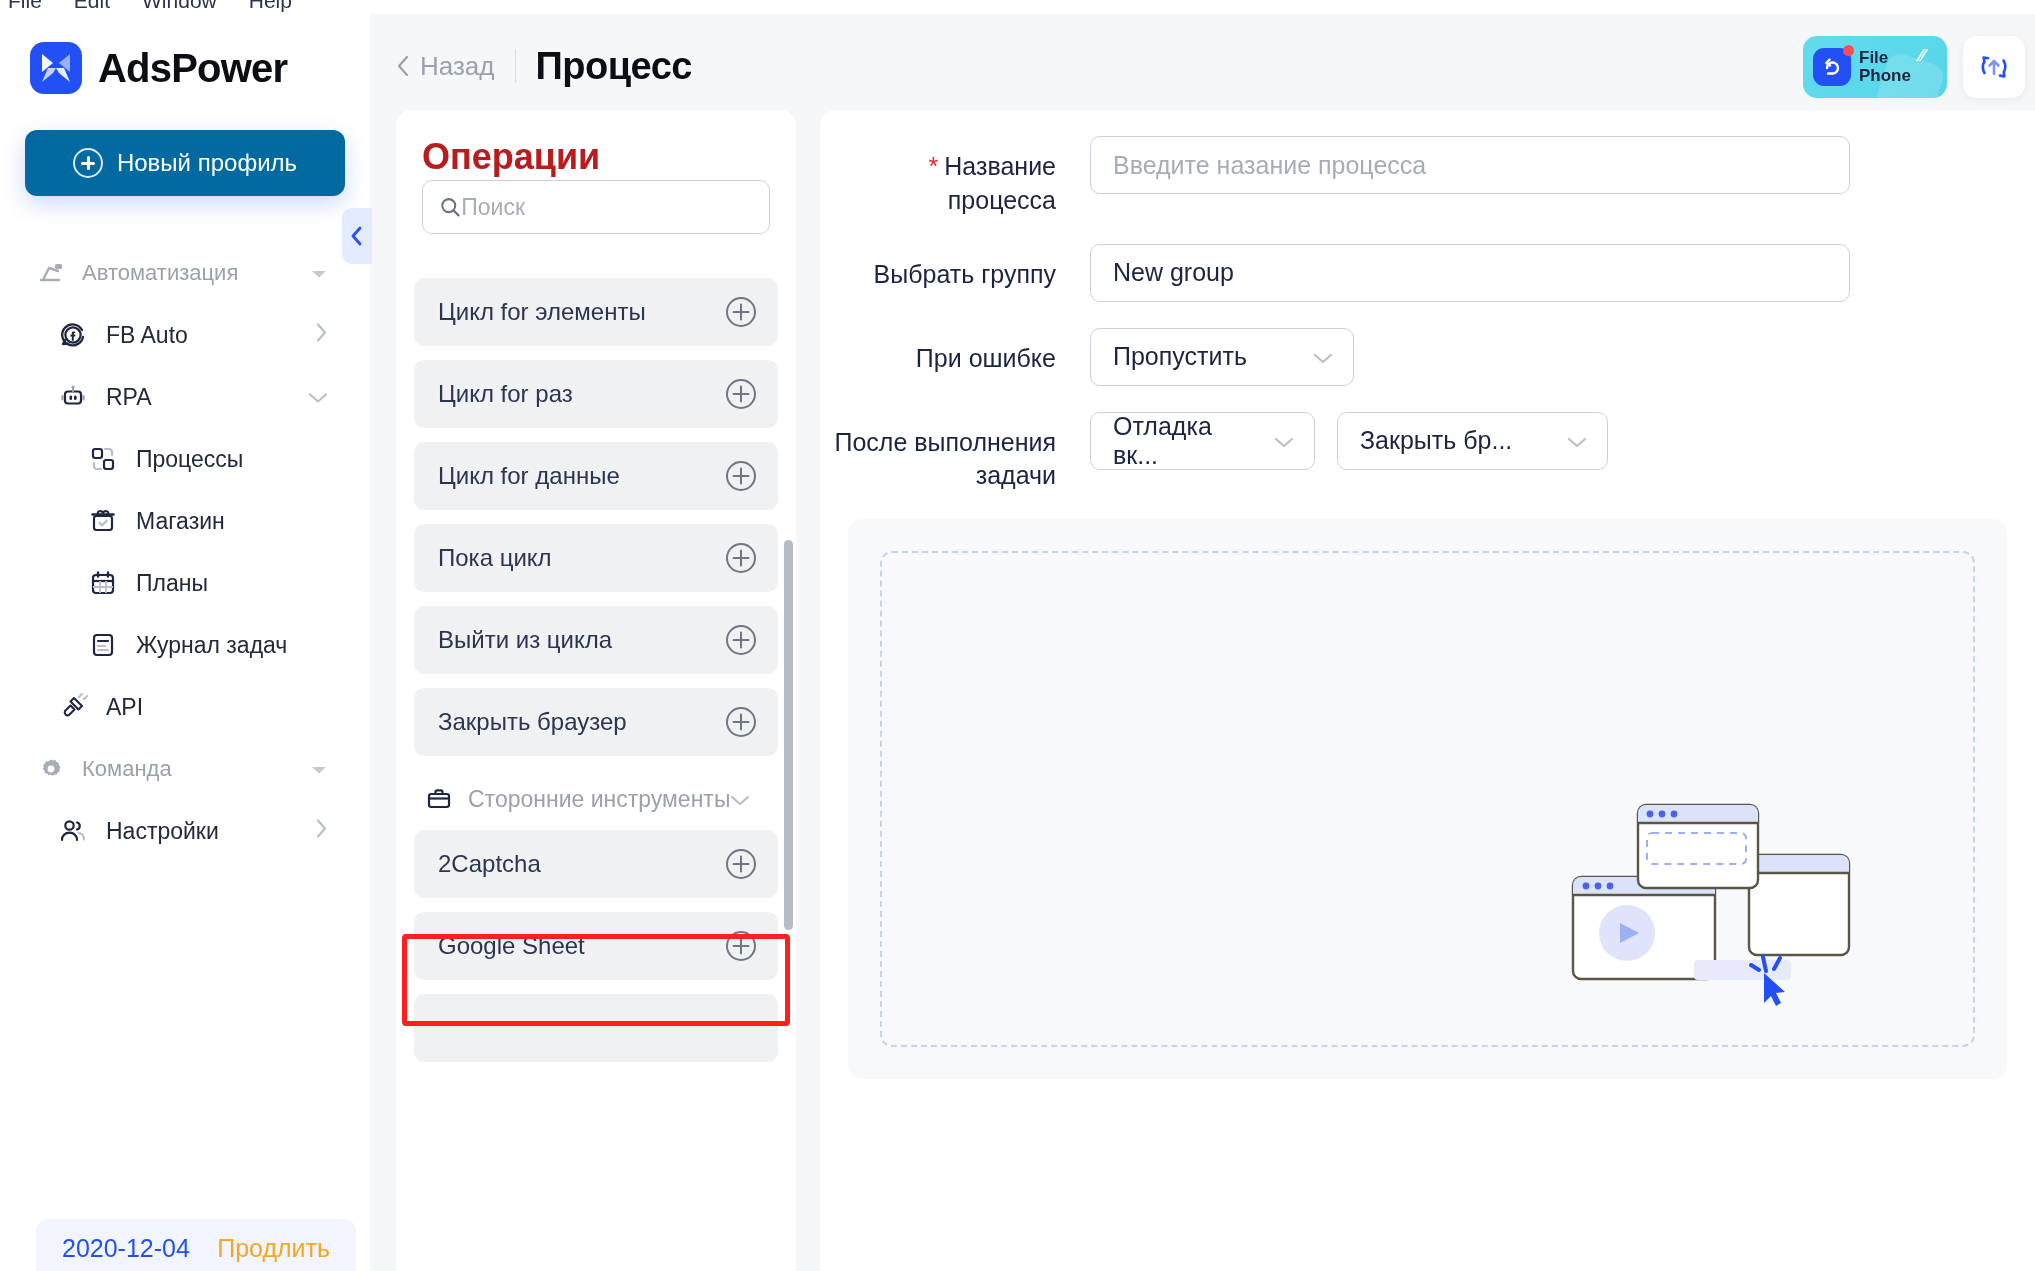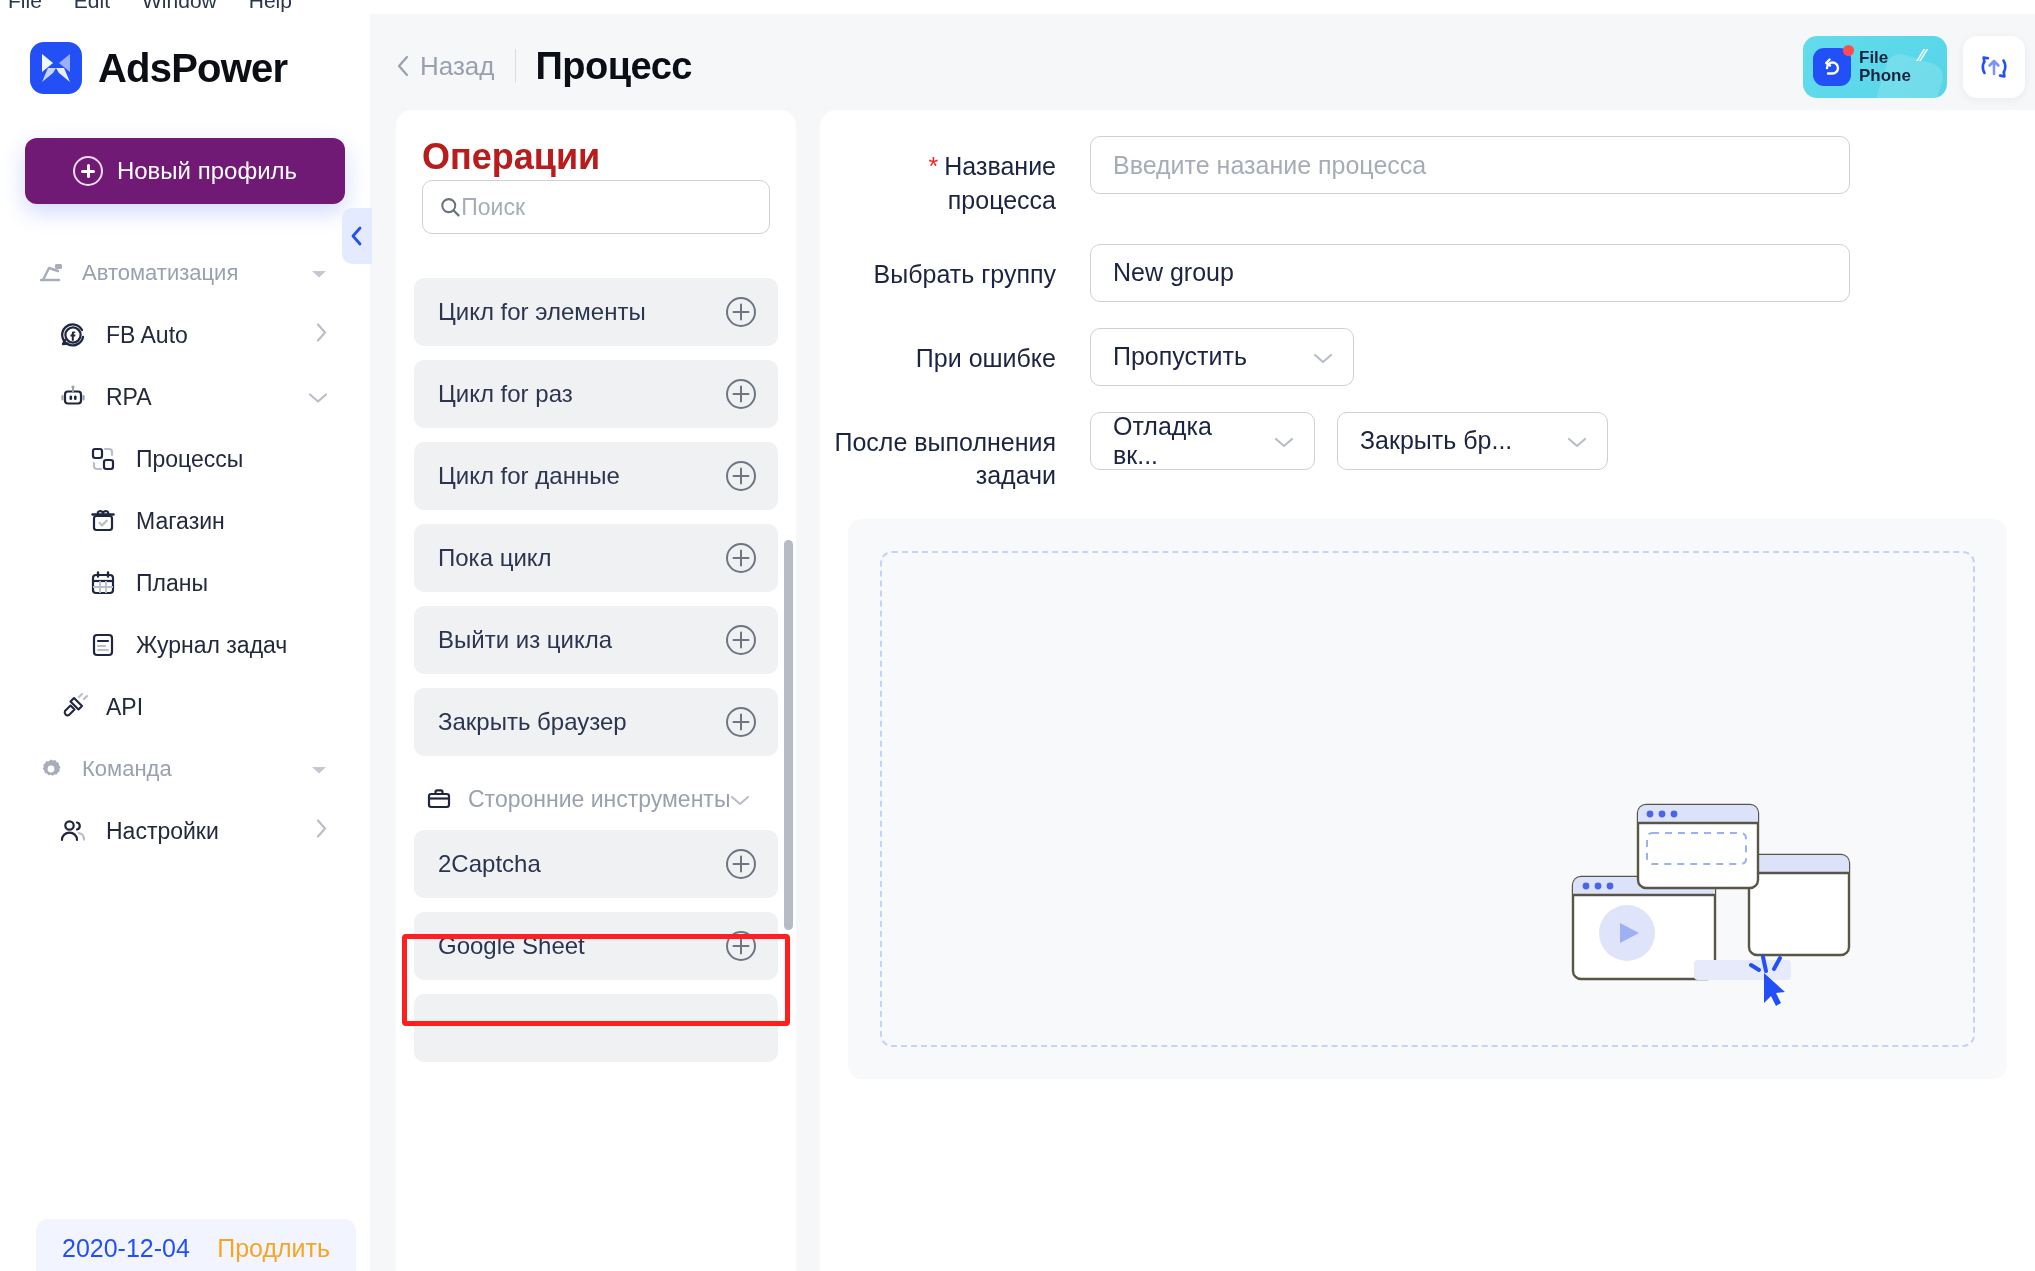--- a/index.html
+++ b/index.html
@@ -28,23 +28,23 @@
   }
   .brand { display: flex; align-items: center; gap: 16px; padding: 28px 0 0 30px; }
   .brand-mark {
     width: 52px; height: 52px; border-radius: 14px;
     background: #2350f6; position: relative; flex: none;
   }
   .brand-mark svg { position: absolute; top: 9px; left: 9px; }
   .brand-name { font-size: 40px; font-weight: 800; letter-spacing: -0.8px; color: #0b0e14; }
 
   .new-profile-btn {
-    position: absolute; top: 124px; left: 25px;
+    position: absolute; top: 116px; left: 25px;
     width: 320px; height: 66px; border-radius: 12px;
-    background: #701a75; color: #fff; border: none;
+    background: #0369a1; color: #fff; border: none;
     display: flex; align-items: center; justify-content: center; gap: 14px;
     font-size: 24px; font-family: inherit; cursor: pointer;
     box-shadow: 0 8px 22px rgba(35,80,246,.22);
   }
   .plus-circle {
     width: 30px; height: 30px; border-radius: 50%;
     border: 2.5px solid rgba(255,255,255,.85);
     position: relative; flex: none;
   }
   .plus-circle::before, .plus-circle::after {

